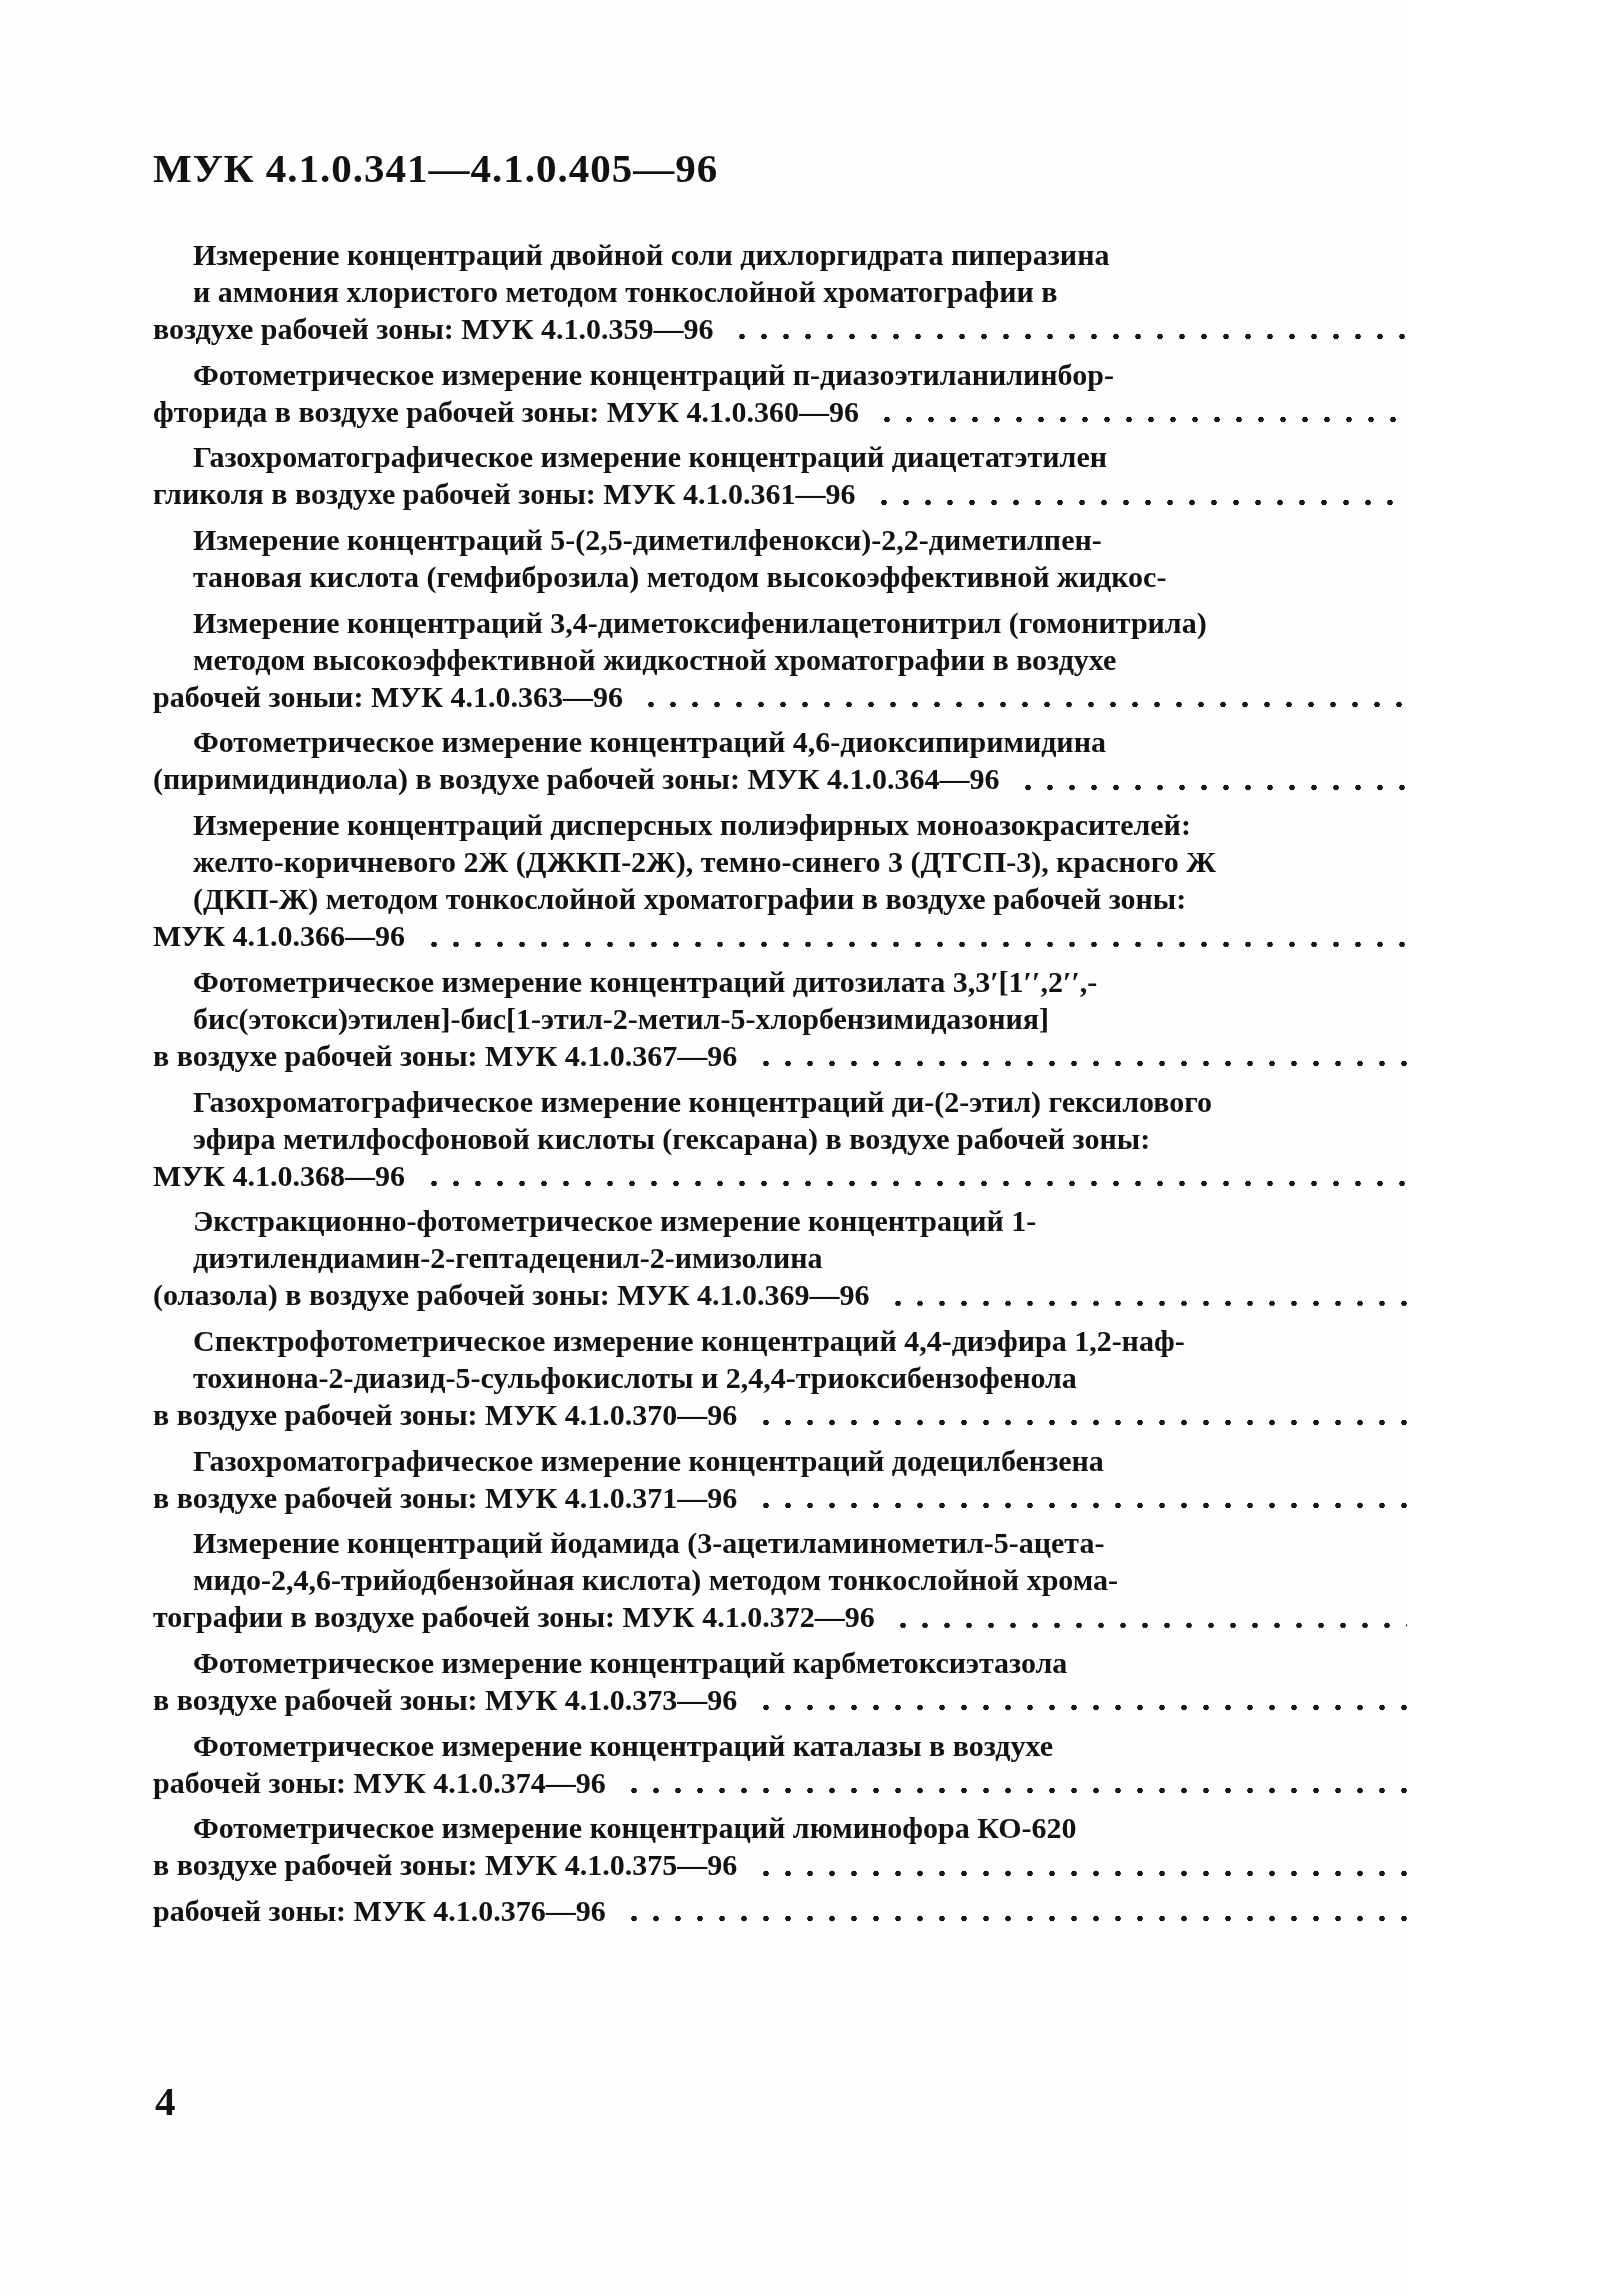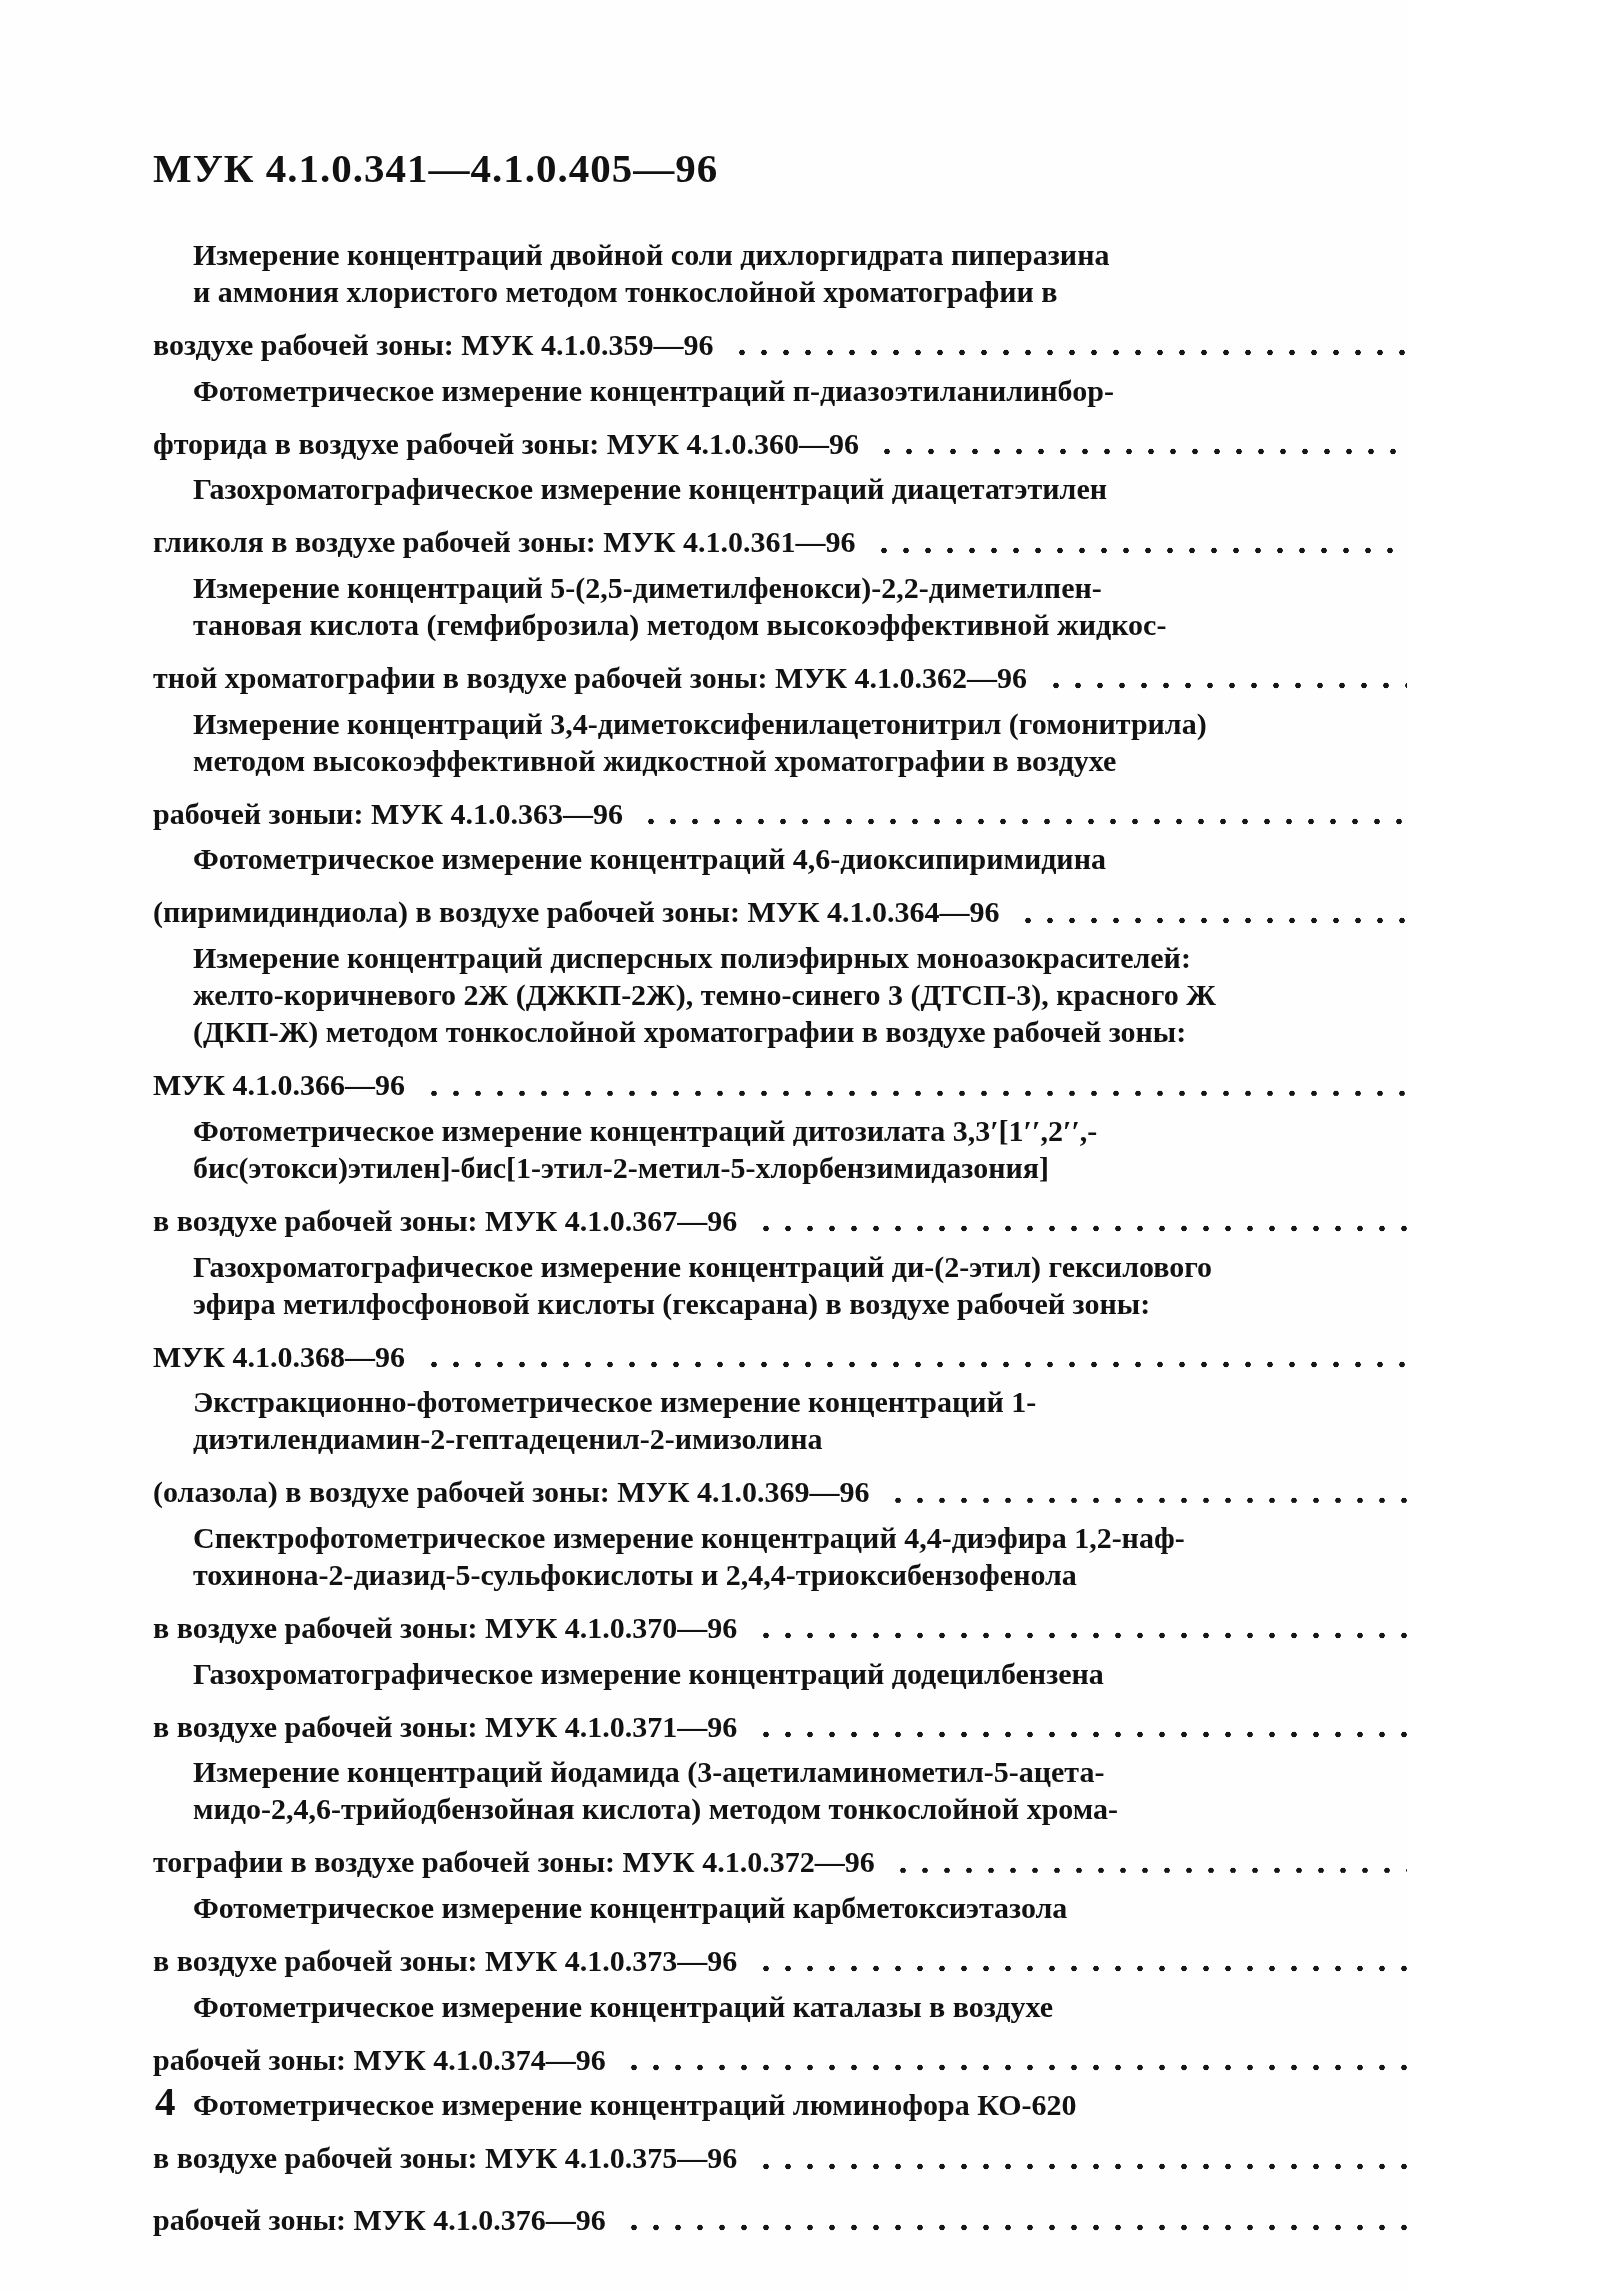--- a/index.html
+++ b/index.html
@@ -47,21 +47,20 @@
     margin-left: 40px;
   }
   .lastline {
     display: flex;
     align-items: flex-end;
     font-size: 30px;
     line-height: 37px;
   }
   .lastline .t {
     white-space: nowrap;
-    margin-top: 16px;
   }
   .leader {
     flex: 1 1 auto;
     min-width: 39px;
     height: 6.8px;
     margin: 0 11.6px 6.8px 17.5px;
     background-image: radial-gradient(circle, #161616 2.5px, rgba(0,0,0,0) 3px);
     background-size: 22px 6.8px;
     background-position: 0 50%;
     background-repeat: repeat-x;
@@ -110,25 +109,20 @@
       <div class="lastline">
         <span class="t">гликоля в воздухе рабочей зоны: МУК 4.1.0.361—96</span>
         <span class="leader"></span>
         <span class="pg">91</span>
       </div>
     </div>
 
     <div class="entry">
       <div class="line">Измерение концентраций 5-(2,5-диметилфенокси)-2,2-диметилпен-</div>
       <div class="line">тановая кислота (гемфиброзила)  методом высокоэффективной жидкос-</div>
-      <div class="lastline">
-        <span class="t">тной хроматографии в воздухе рабочей зоны: МУК 4.1.0.362—96</span>
-        <span class="leader"></span>
-        <span class="pg">95</span>
-      </div>
     </div>
 
     <div class="entry">
       <div class="line">Измерение концентраций 3,4-диметоксифенилацетонитрил (гомонитрила)</div>
       <div class="line">методом высокоэффективной жидкостной хроматографии в воздухе</div>
       <div class="lastline">
         <span class="t">рабочей зоныи: МУК 4.1.0.363—96</span>
         <span class="leader"></span>
         <span class="pg">99</span>
       </div>

